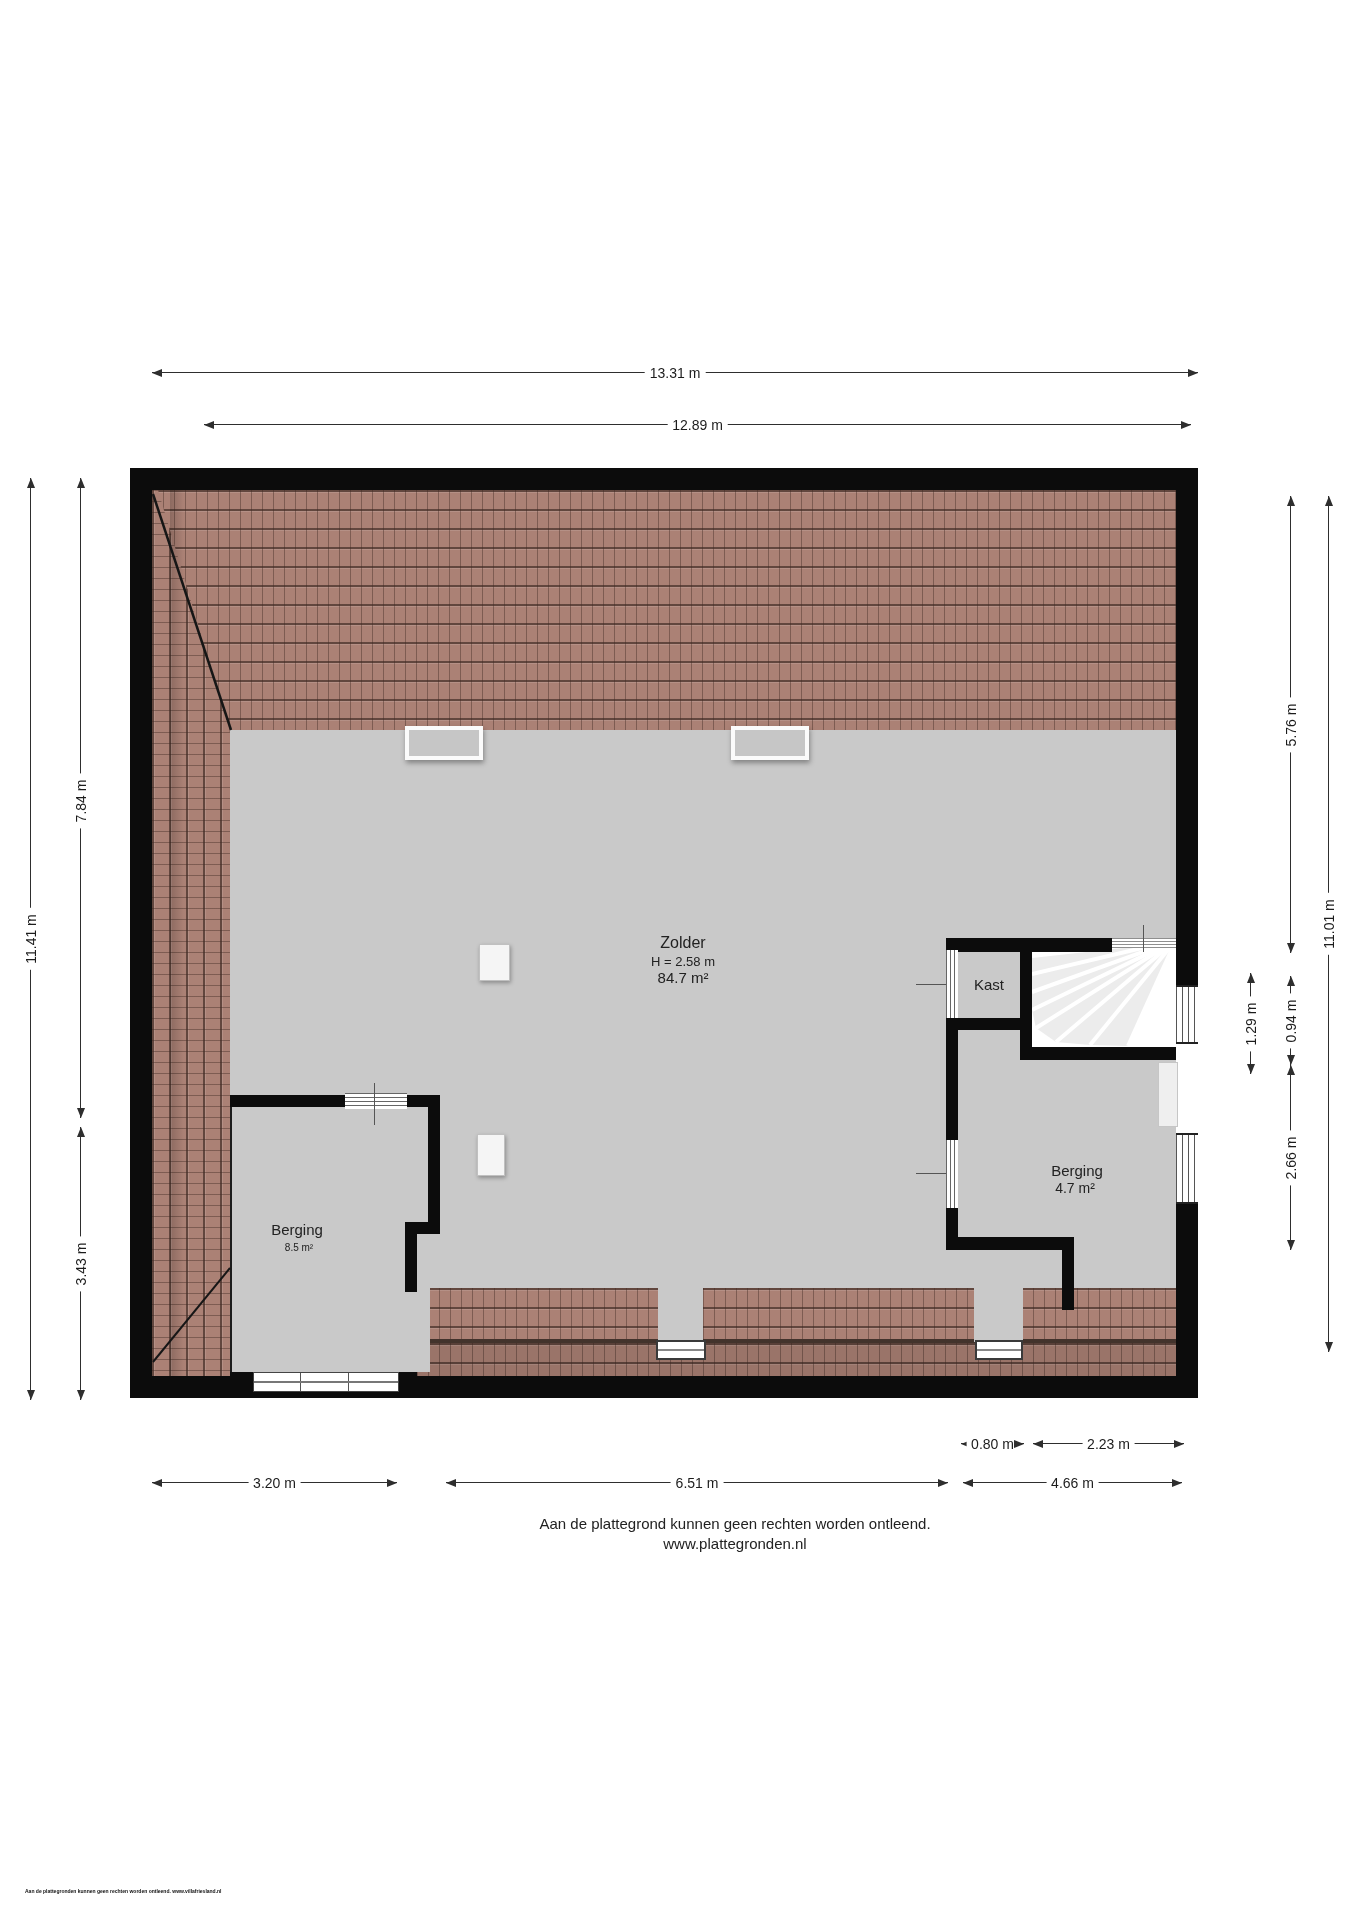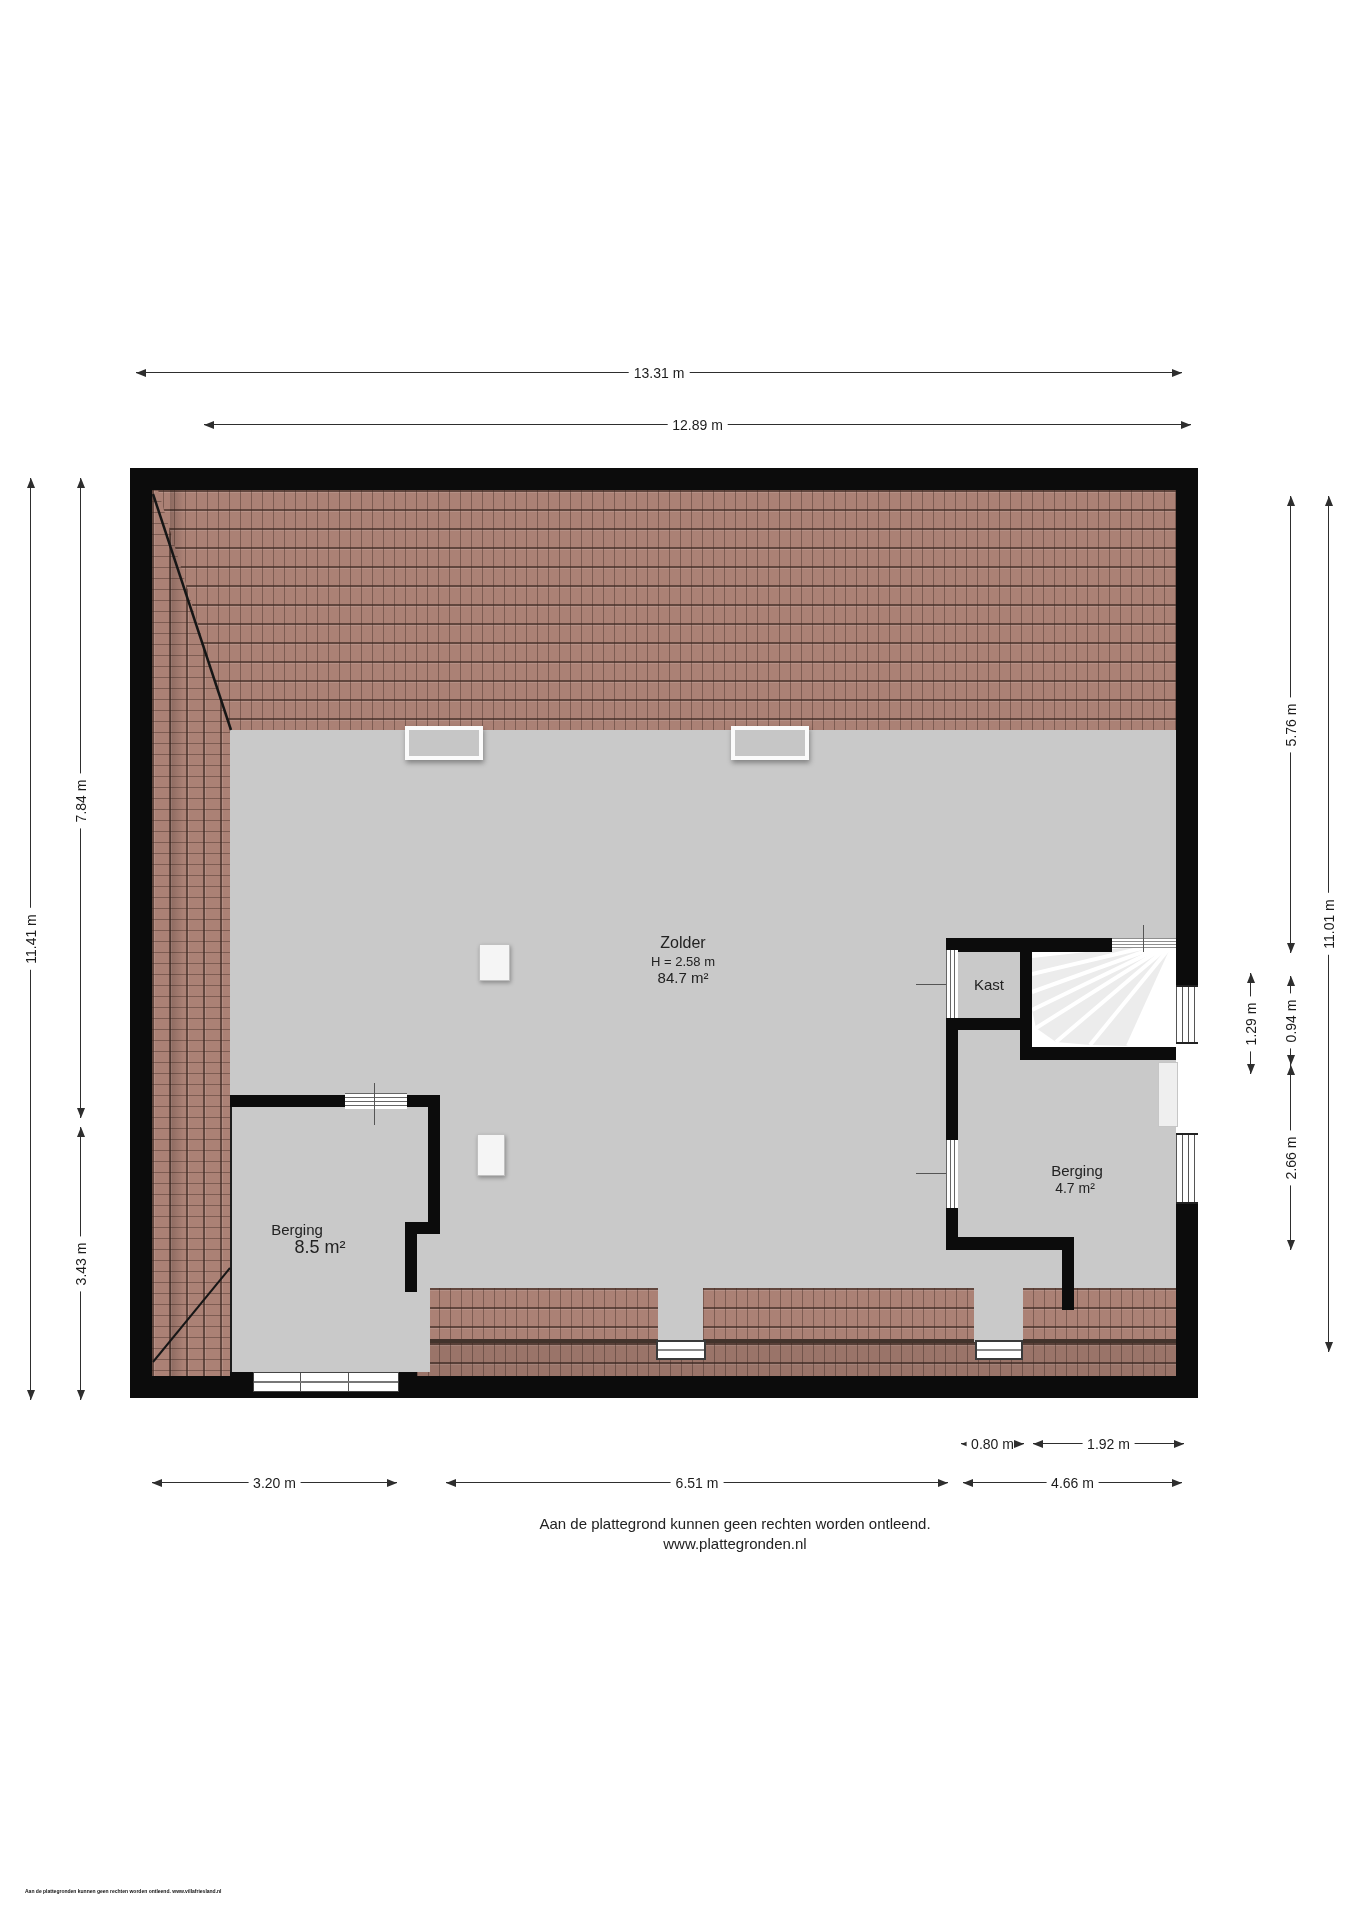--- a/index.html
+++ b/index.html
@@ -145,23 +145,23 @@
     <line x1="23" y1="894" x2="100" y2="800" stroke="#161616" stroke-width="2"></line>
   </svg>
 
   <div class="rlab" style="left:683px;top:943px;font-size:16px;">Zolder</div>
   <div class="rlab" style="left:683px;top:961px;font-size:13px;">H = 2.58 m</div>
   <div class="rlab" style="left:683px;top:977px;font-size:15px;">84.7 m²</div>
   <div class="rlab" style="left:989px;top:984px;font-size:15px;">Kast</div>
   <div class="rlab" style="left:1077px;top:1170px;font-size:15px;">Berging</div>
   <div class="rlab" style="left:1075px;top:1188px;font-size:14px;">4.7 m²</div>
   <div class="rlab" style="left:297px;top:1229px;font-size:15px;">Berging</div>
-  <div class="rlab" style="left:299px;top:1247px;font-size:18px;margin-left:21px;">8.5 m²</div>
-
-  <div class="dimh" style="left:136px;top:372px;width:1046px;">
+  <div class="rlab" style="left:299px;top:1247px;font-size:10px;">8.5 m²</div>
+
+  <div class="dimh" style="left:152px;top:372px;width:1046px;">
     <span class="dlab">13.31 m</span>
   </div>
   <div class="dimh" style="left:204px;top:424px;width:987px;">
     <span class="dlab">12.89 m</span>
   </div>
 
   <div class="dimv" style="left:30px;top:478px;height:922px;">
     <span class="dlabv">11.41 m</span>
   </div>
   <div class="dimv" style="left:80px;top:478px;height:640px;">
@@ -184,21 +184,21 @@
     <span class="dlabv">2.66 m</span>
   </div>
   <div class="dimv" style="left:1328px;top:496px;height:856px;">
     <span class="dlabv">11.01 m</span>
   </div>
 
   <div class="dimh" style="left:961px;top:1443px;width:63px;">
     <span class="dlab">0.80 m</span>
   </div>
   <div class="dimh" style="left:1033px;top:1443px;width:151px;">
-    <span class="dlab">1.92 m</span>
+    <span class="dlab">2.23 m</span>
   </div>
   <div class="dimh" style="left:152px;top:1482px;width:245px;text-align:center;">
     <span class="dlab">3.20 m</span>
   </div>
   <div class="dimh" style="left:446px;top:1482px;width:502px;text-align:right;">
     <span class="dlab">6.51 m</span>
   </div>
   <div class="dimh" style="left:963px;top:1482px;width:219px;">
     <span class="dlab">4.66 m</span>
   </div>

